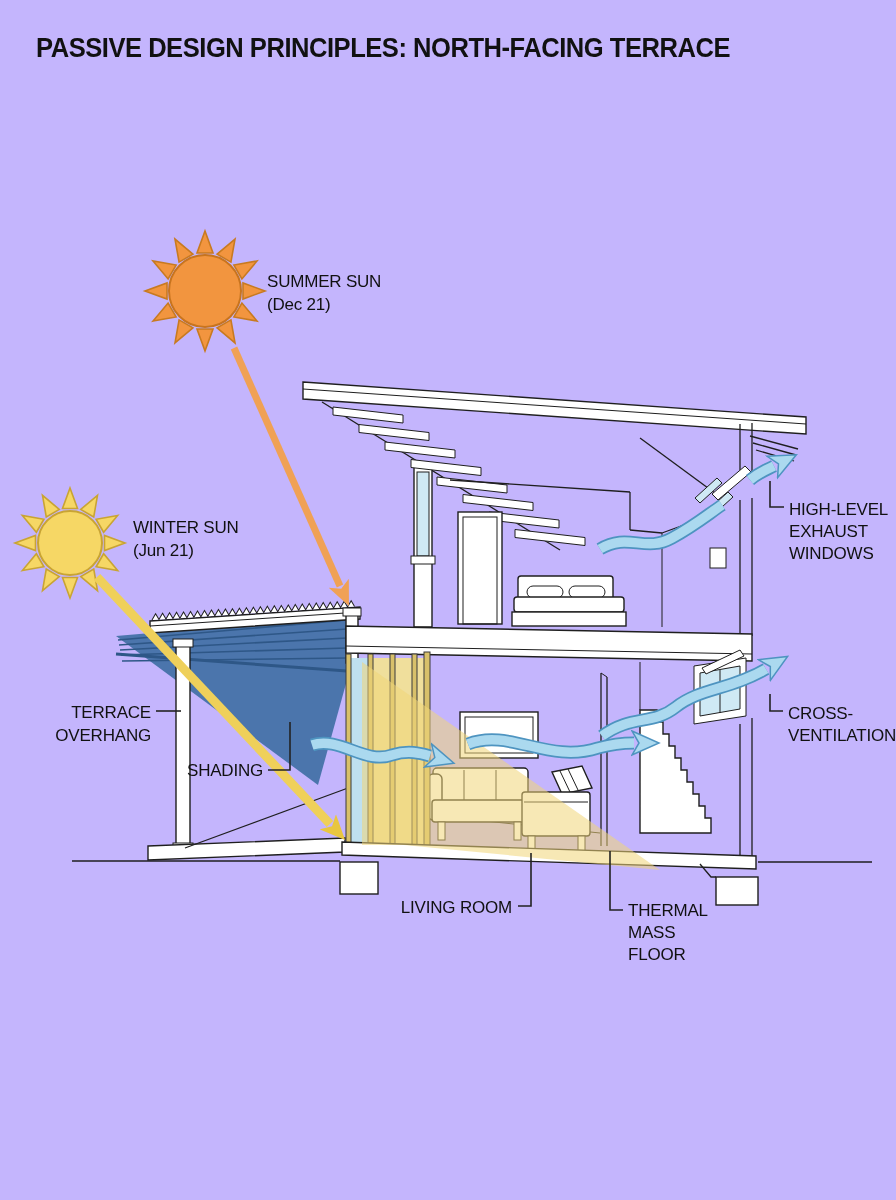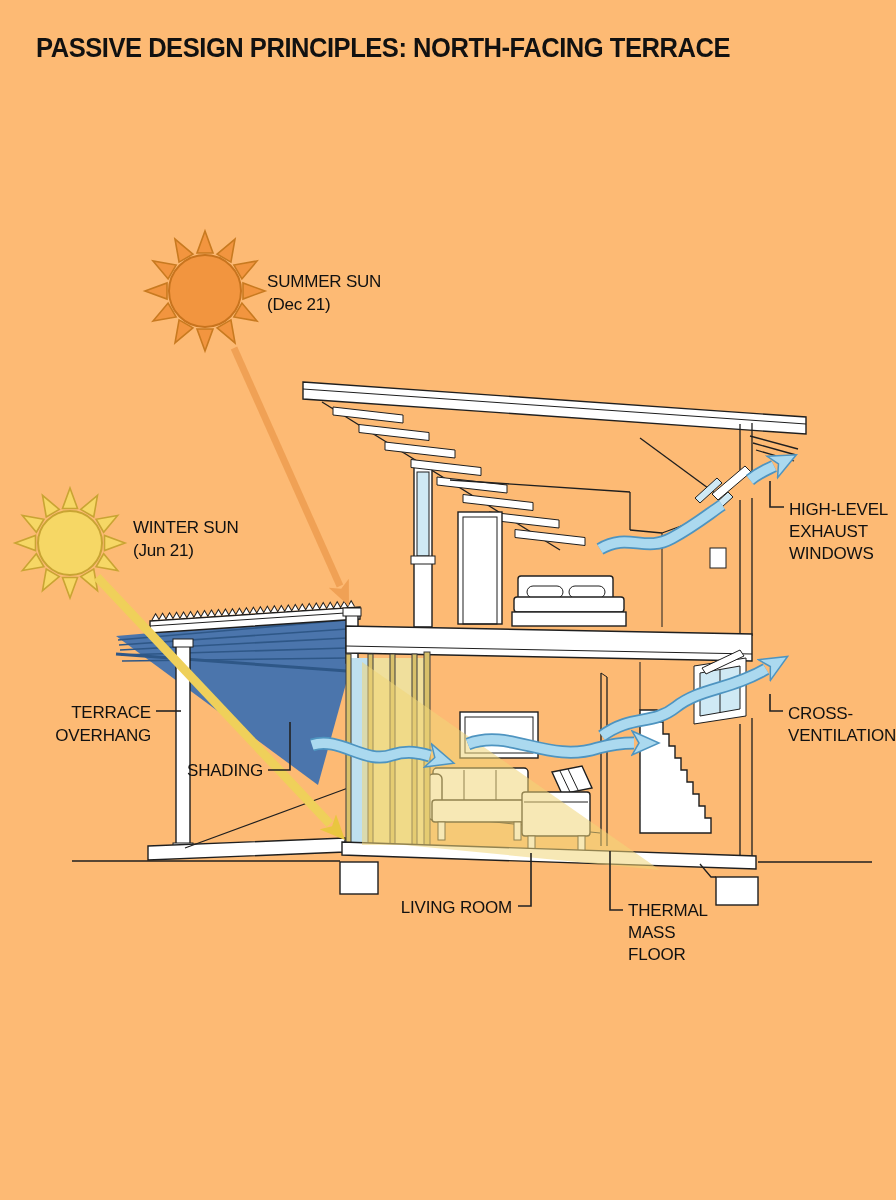--- a/index.html
+++ b/index.html
@@ -1,16 +1,16 @@
 <!DOCTYPE html>
 <html><head>
 <meta charset="utf-8">
 <style>
   html,body{margin:0;padding:0;background:#ffffff;}
-  .stage{width:896px;height:1200px;position:relative;background:#fdba74;overflow:hidden;}
+  .stage{width:896px;height:1200px;position:relative;background:#c4b5fd;overflow:hidden;}
   .title{font:bold 27.5px "Liberation Sans",sans-serif;fill:#111;letter-spacing:-0.5px;}
   .lbl{font:17px "Liberation Sans",sans-serif;fill:#111;letter-spacing:-0.2px;}
   .ln{stroke:#1f1f1f;stroke-width:1.3;fill:none;}
   .ln2{stroke:#1f1f1f;stroke-width:1.7;fill:none;}
   .thin{stroke:#1f1f1f;stroke-width:1;fill:none;}
   .wht{fill:#fff;stroke:#1f1f1f;stroke-width:1.4;}
   .whtT{fill:#fff;stroke:#1f1f1f;stroke-width:1;}
   .glass{fill:#CFE9F4;stroke:#1f1f1f;stroke-width:1;}
   .stile{fill:#D8C06A;stroke:#3a3a3a;stroke-width:1;}
   .paneY{fill:#F0DF9C;stroke:none;}

